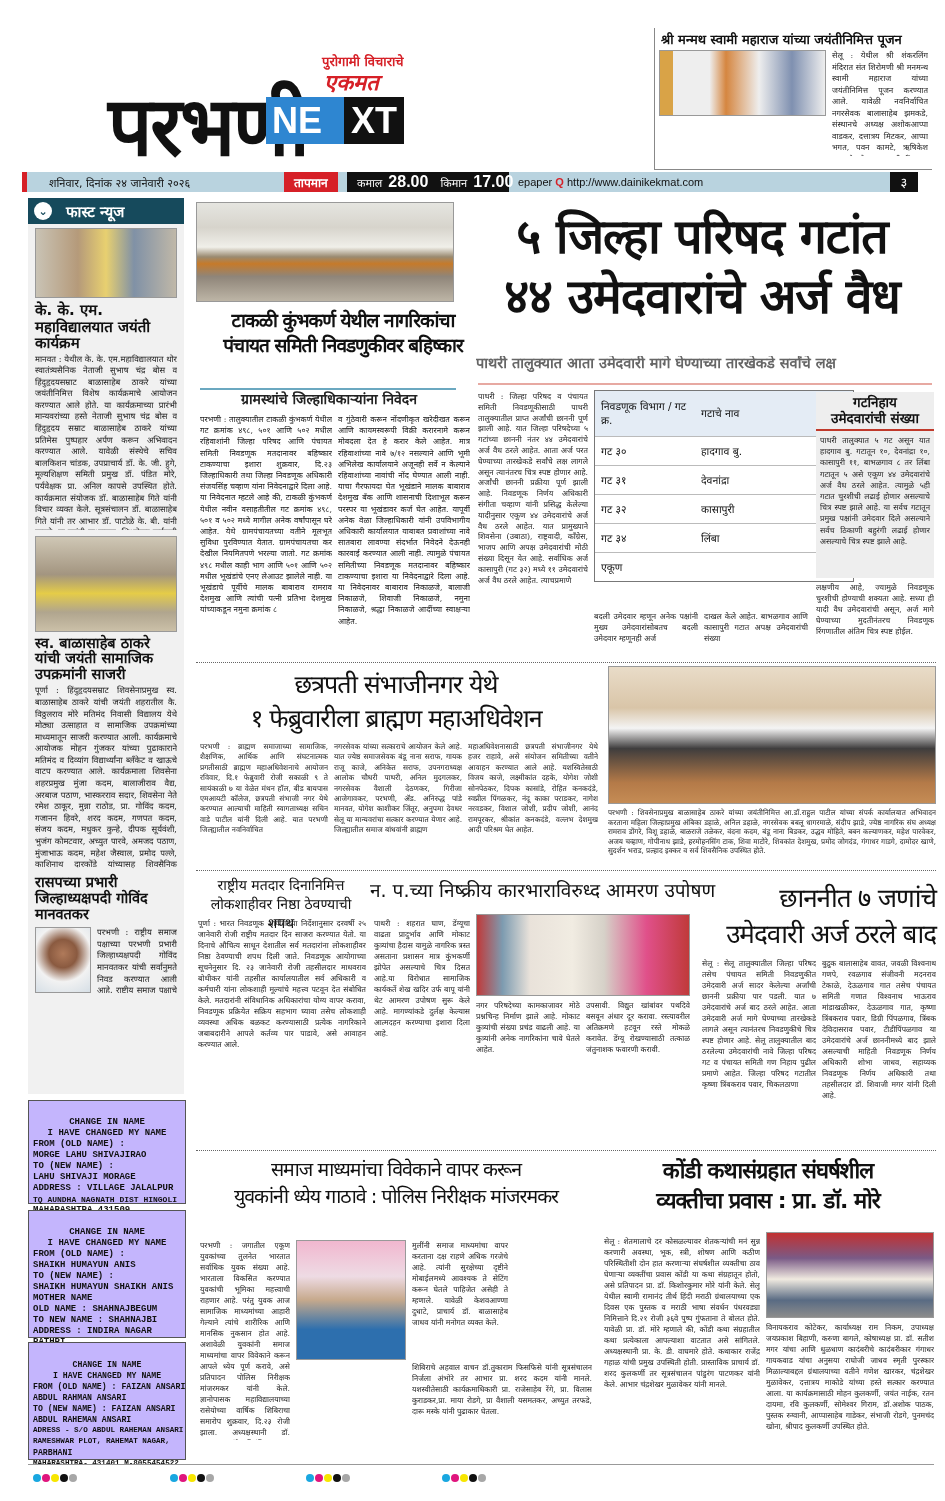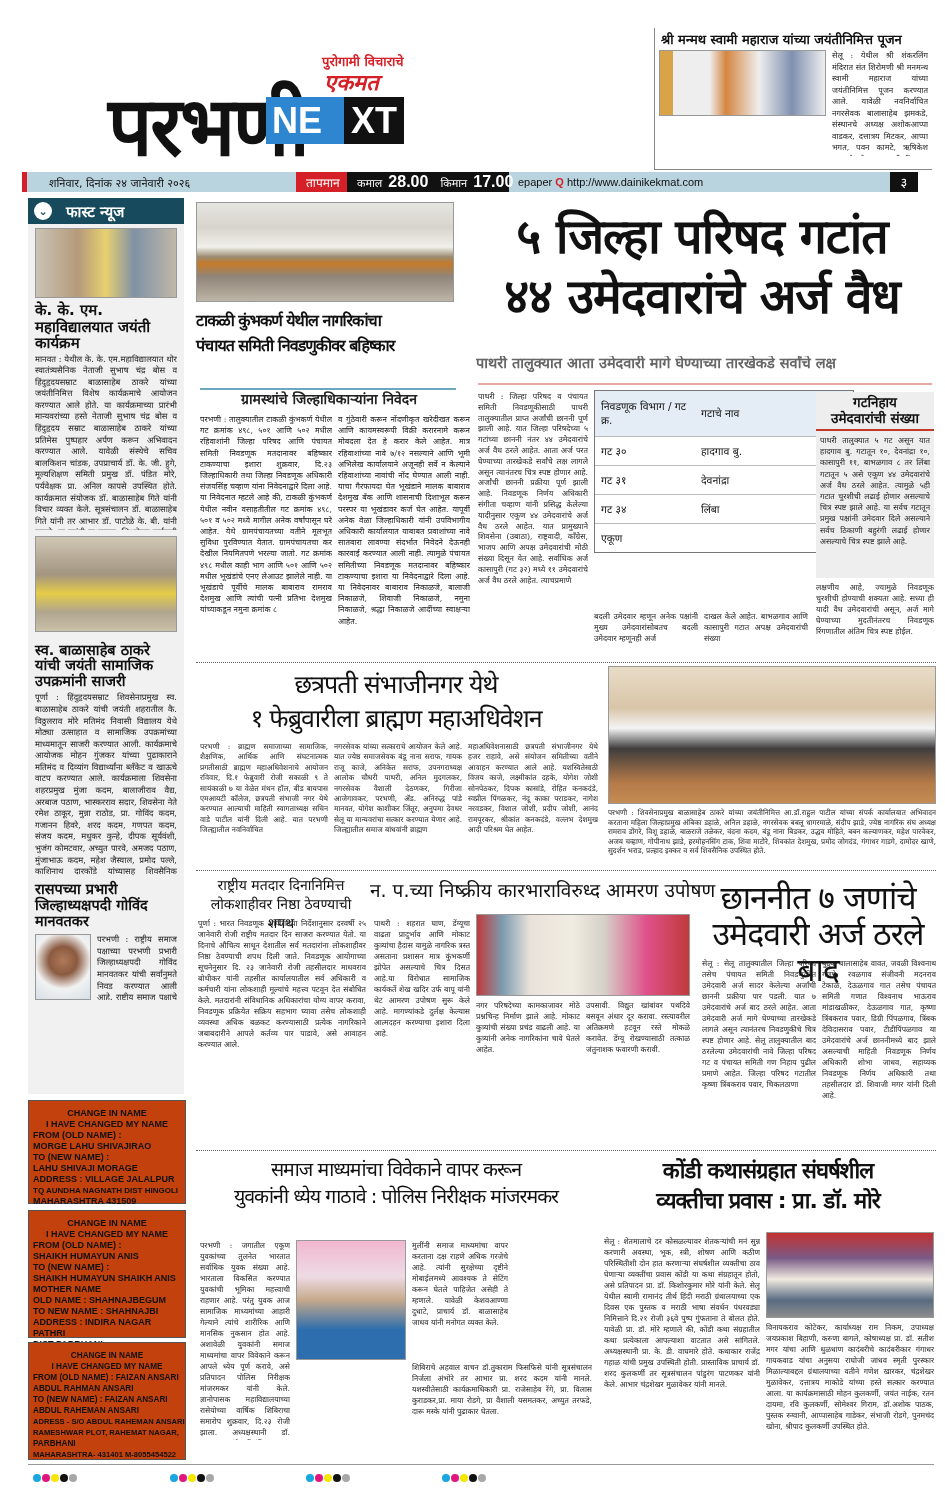--- a/index.html
+++ b/index.html
@@ -7,41 +7,41 @@
 .abs{position:absolute}
 .masthead-left{left:108px;top:88px;font-size:78px;font-weight:bold;letter-spacing:-2px;line-height:1;color:#111;font-family:"DejaVu Sans",sans-serif;transform:scaleY(1.05)}
 .tagline{left:322px;top:52px;color:#d62027;font-size:13px;font-weight:bold;font-family:"DejaVu Serif",serif}
 .brand{left:324px;top:66px;color:#d62027;font-size:22px;font-weight:bold;font-style:italic;font-family:"DejaVu Serif",serif}
 .next{left:266px;top:97px;width:138px;height:47px;display:flex}
 .next .b1{background:#2e86d1;color:#fff;font-size:36px;font-weight:bold;font-family:"Liberation Sans",sans-serif;display:flex;align-items:center;padding-left:6px;width:78px}
 .next .b2{background:#111;color:#fff;font-size:36px;font-weight:bold;font-family:"Liberation Sans",sans-serif;display:flex;align-items:center;justify-content:center;flex:1}
 .datebar{left:22px;top:172px;width:896px;height:20px;background:#b9d3df;display:flex;align-items:center;font-size:11px}
 .datebar .red{width:5px;height:20px;background:#d62027}
 .datebar .date{padding-left:22px;width:260px}
-.datebar .temp-lbl{position:absolute;left:274px;background:#d62027;color:#fff;font-weight:normal;height:20px;padding:0 10px;display:flex;align-items:center;font-size:12px}
+.datebar .temp-lbl{position:absolute;left:262px;background:#d62027;color:#fff;font-weight:bold;height:20px;padding:0 10px;display:flex;align-items:center;font-size:12px}
 .datebar .temp{position:absolute;left:325px;background:#111;color:#fff;height:20px;width:162px;display:flex;align-items:center;gap:6px;padding-left:10px}
 .datebar .temp b{font-family:"Liberation Sans",sans-serif;font-size:16px}
 .datebar .sun{width:10px;height:10px;border-radius:50%;background:#f5c400;display:inline-block}
 .datebar .epaper{position:absolute;left:496px;font-family:"Liberation Sans",sans-serif}
 .datebar .epaper .q{color:#d62027;font-weight:bold}
 .pageno{left:890px;top:172px;width:28px;height:20px;background:#111;color:#fff;font-size:13px;display:flex;align-items:center;justify-content:center}
 .topright{left:654px;top:28px;width:278px;height:142px;border-left:1px solid #888;border-bottom:1px solid #888}
 .topright h3{font-size:13px;font-weight:bold;padding:2px 6px;white-space:nowrap}
 .photo{background:linear-gradient(160deg,#c9b79b,#8a6f58 40%,#5b4a40 60%,#d7c8b0);border:1px solid #999}
 .body-txt{font-size:8.3px;line-height:11.6px;text-align:justify;color:#222;font-family:"DejaVu Serif",serif}
 .fastnews{left:28px;top:198px;width:156px;height:26px;background:#164a5c;color:#fff;display:flex;align-items:center;font-size:15px;font-weight:bold}
 .fastnews .ic{width:18px;height:18px;border-radius:50%;background:#fff;color:#164a5c;font-size:11px;display:flex;align-items:center;justify-content:center;margin:0 14px 0 6px}
 .leftcol{left:28px;top:224px;width:156px;background:#f1f1f1}
 .hl{font-weight:bold;color:#111;line-height:1.1}
 .hl-big{font-family:"DejaVu Sans",sans-serif;font-weight:bold;letter-spacing:-1px}
 .sep-dots{border-top:1px dotted #666}
 table.t{border-collapse:collapse;width:100%;font-size:10.5px;font-family:"DejaVu Sans",sans-serif}
 table.t td{padding:0 6px;height:29px;border-bottom:1px solid #bbb}
 table.t thead td{background:#e4ecf5;height:45px;vertical-align:middle}
-.notice{border:1px solid #555;background:#c2410c;font-family:Liberation Sans, sans-serif;font-weight:bold;font-size:9px;line-height:11px;padding:7px 4px;color:#111}
+.notice{border:1px solid #555;background:#c4b5fd;font-family:Liberation Mono, monospace;font-weight:bold;font-size:9px;line-height:11px;padding:16px 4px;color:#111}
 .notice .c{text-align:center}
 .dots{display:flex;gap:1px}
 .dots span{width:8px;height:8px;border-radius:50%;display:inline-block}
 </style>
 </head>
 <body>
 
 <div class="abs tagline">पुरोगामी विचाराचे</div>
 <div class="abs brand">एकमत</div>
 <div class="abs masthead-left">परभणी</div>
@@ -79,21 +79,21 @@
 
 <div class="abs fastnews">
   <span class="ic">⌄</span>
   <span>फास्ट न्यूज</span>
 </div>
 <div class="abs leftcol" style="height:870px;padding:4px 7px">
   <div class="photo" style="height:70px;background:linear-gradient(90deg,#c9c3b5,#b59a7a 30%,#e8d070 50%,#8091a6 70%,#c0b8a8)"></div>
   <div class="hl" style="font-size:15px;margin:4px 0 2px">के. के. एम. महाविद्यालयात जयंती कार्यक्रम</div>
   <div class="body-txt" style="height:176px;overflow:hidden">मानवत : येथील के. के. एम.महाविद्यालयात थोर स्वातंत्र्यसैनिक नेताजी सुभाष चंद्र बोस व हिंदुहृदयसम्राट बाळासाहेब ठाकरे यांच्या जयंतीनिमित्त विशेष कार्यक्रमाचे आयोजन करण्यात आले होते. या कार्यक्रमाच्या प्रारंभी मान्यवरांच्या हस्ते नेताजी सुभाष चंद्र बोस व हिंदुहृदय सम्राट बाळासाहेब ठाकरे यांच्या प्रतिमेस पुष्पहार अर्पण करून अभिवादन करण्यात आले. यावेळी संस्थेचे सचिव बालकिशन चांडक, उपप्राचार्य डॉ. के. जी. हुगे, मूल्यशिक्षण समिती प्रमुख डॉ. पंडित मोरे, पर्यवेक्षक प्रा. अनिल कापसे उपस्थित होते. कार्यक्रमात संयोजक डॉ. बाळासाहेब गिते यांनी विचार व्यक्त केले. सूत्रसंचालन डॉ. बाळासाहेब गिते यांनी तर आभार डॉ. पाटोळे के. बी. यांनी मानले. या प्रसंगी प्राध्यापक, शिक्षकेतर कर्मचारी मोठ्या संख्येने उपस्थित होते.</div>
   <div class="photo" style="height:96px;margin-top:6px;background:linear-gradient(180deg,#cfc7b5 0,#a39580 40%,#e5cc48 60%,#b0a58e 80%,#cbc0a8)"></div>
-  <div class="hl" style="font-size:14.5px;margin:11px 0 2px">स्व. बाळासाहेब ठाकरे यांची जयंती सामाजिक उपक्रमांनी साजरी</div>
+  <div class="hl" style="font-size:14.5px;margin:4px 0 2px">स्व. बाळासाहेब ठाकरे यांची जयंती सामाजिक उपक्रमांनी साजरी</div>
   <div class="body-txt" style="height:186px;overflow:hidden">पूर्णा : हिंदुहृदयसम्राट शिवसेनाप्रमुख स्व. बाळासाहेब ठाकरे यांची जयंती शहरातील कै. विठ्ठलराव मोरे मतिमंद निवासी विद्यालय येथे मोठ्या उत्साहात व सामाजिक उपक्रमांच्या माध्यमातून साजरी करण्यात आली. कार्यक्रमाचे आयोजक मोहन गुंजकर यांच्या पुढाकाराने मतिमंद व दिव्यांग विद्यार्थ्यांना ब्लँकेट व खाऊचे वाटप करण्यात आले. कार्यक्रमाला शिवसेना शहरप्रमुख मुंजा कदम, बालाजीराव वैद्य, अरबाज पठाण, भास्करराव सदार, शिवसेना नेते रमेश ठाकूर, मुन्ना राठोड, प्रा. गोविंद कदम, गजानन हिवरे, शरद कदम, गणपत कदम, संजय कदम, मधुकर कुन्हे, दीपक सूर्यवंशी, भुजंग कोमटवार, अच्युत पारवे, अमजद पठाण, मुंजाभाऊ कदम, महेश जैस्वाल, प्रमोद पल्ले, काशिनाथ दारकोंडे यांच्यासह शिवसैनिक उपस्थित होते.</div>
   <div class="hl" style="font-size:14.5px;margin:4px 0 4px">रासपच्या प्रभारी जिल्हाध्यक्षपदी गोविंद मानवतकर</div>
   <div style="display:flex;gap:6px">
     <div class="photo" style="width:56px;height:66px;flex:none;background:radial-gradient(circle at 50% 40%,#b07a5a 0,#8a5a40 30%,#f2f2f2 60%,#d6dfe6)"></div>
     <div class="body-txt" style="height:66px;overflow:hidden">परभणी : राष्ट्रीय समाज पक्षाच्या परभणी प्रभारी जिल्हाध्यक्षपदी गोविंद मानवतकर यांची सर्वानुमते निवड करण्यात आली आहे. राष्ट्रीय समाज पक्षाचे महादेव जानकर यांचे खंदे समर्थक असलेले अभ्यासू व्यक्ती मानवतकर यांच्या निवडीचे पत्र माजी मंत्री जानकर यांच्या आदेशानुसार प्रदेश अध्यक्ष काशीनाथ शेवते, प्रदेश महासचिव माऊली सलगर यांनी काढले असून मानवतकर यांची परभणी जिल्हा प्रभारी जिल्हाध्यक्ष म्हणून निवड करण्यात आल्याचे म्हटले आहे. या निवडी बद्दल त्यांचे सर्वस्तरातून अभिनंदन होत आहे.</div>
   </div>
   <div class="body-txt" style="height:76px;overflow:hidden;margin-top:2px">&nbsp;</div>
 </div>
 
 <div class="abs notice" style="left:28px;top:1100px;width:158px;height:104px">
@@ -127,21 +127,21 @@
   <div>ABDUL RAHMAN ANSARI</div>
   <div style="white-space:nowrap">TO (NEW NAME) : FAIZAN ANSARI</div>
   <div>ABDUL RAHEMAN ANSARI</div>
   <div style="white-space:nowrap;font-size:7.6px">ADRESS - S/O ABDUL RAHEMAN ANSARI</div>
   <div style="white-space:nowrap;font-size:7.6px">RAMESHWAR PLOT, RAHEMAT NAGAR,</div>
   <div>PARBHANI</div>
   <div style="white-space:nowrap;font-size:7.6px">MAHARASHTRA- 431401 M-8055454522</div>
 </div>
 
 <div class="abs photo" style="left:196px;top:202px;width:258px;height:100px;background:linear-gradient(180deg,#e5e5e0 0,#d7d4cc 25%,#f0efe9 45%,#9a8a70 55%,#c67a2a 62%,#8f8579 75%,#bdb5a6)"></div>
-<div class="abs hl hl-big" style="left:196px;top:308px;width:266px;font-size:16px;line-height:25px;text-align:left">
+<div class="abs hl hl-big" style="left:210px;top:308px;width:266px;font-size:19px;line-height:25px;text-align:center">
   <div>टाकळी कुंभकर्ण येथील नागरिकांचा</div>
   <div>पंचायत समिती निवडणुकीवर बहिष्कार</div>
 </div>
 <div class="abs" style="left:200px;top:388px;width:256px;height:2px;background:#6ba8c0"></div>
 <div class="abs hl" style="left:196px;top:392px;width:266px;text-align:center;font-size:14px;color:#222">ग्रामस्थांचे जिल्हाधिकाऱ्यांना निवेदन</div>
 <div class="abs body-txt" style="left:200px;top:414px;width:132px;height:232px;overflow:hidden;font-size:7.9px;line-height:11.2px">परभणी : तालुक्यातील टाकळी कुंभकर्ण येथील गट क्रमांक ४९८, ५०१ आणि ५०२ मधील रहिवाशांनी जिल्हा परिषद आणि पंचायत समिती निवडणूक मतदानावर बहिष्कार टाकण्याचा इशारा शुक्रवार, दि.२३ जिल्हाधिकारी तथा जिल्हा निवडणूक अधिकारी संजयसिंह चव्हाण यांना निवेदनाद्वारे दिला आहे. या निवेदनात म्हटले आहे की, टाकळी कुंभकर्ण येथील नवीन वसाहतीतील गट क्रमांक ४९८, ५०१ व ५०२ मध्ये मागील अनेक वर्षांपासून घरे आहेत. येथे ग्रामपंचायतच्या वतीने मूलभूत सुविधा पुरविण्यात येतात. ग्रामपंचायतचा कर देखील नियमितपणे भरल्या जातो. गट क्रमांक ४९८ मधील काही भाग आणि ५०१ आणि ५०२ मधील भूखंडांचे एनए लेआउट झालेले नाही. या भूखंडाचे पूर्वीचे मालक बाबाराव रामराव देशमुख आणि त्यांची पत्नी प्रतिभा देशमुख यांच्याकडून नमुना क्रमांक ८</div>
 <div class="abs body-txt" style="left:338px;top:414px;width:132px;height:232px;overflow:hidden;font-size:7.9px;line-height:11.2px">व गुंठेवारी करून नोंदणीकृत खरेदीखत करून आणि कायमस्वरूपी विक्री करारनामे करून मोबदला देत हे करार केले आहेत. मात्र रहिवाशांच्या नावे ७/१२ नसल्याने आणि भूमी अभिलेख कार्यालयाने अजूनही सर्वे न केल्याने रहिवाशांच्या नावांची नोंद घेण्यात आली नाही. याचा गैरफायदा घेत भूखंडाने मालक बाबाराव देशमुख बँक आणि शासनाची दिशाभूल करून परस्पर या भूखंडावर कर्ज घेत आहेत. यापूर्वी अनेक वेळा जिल्हाधिकारी यांनी उपविभागीय अधिकारी कार्यालयात याबाबत प्रवाशांच्या नावे सातबारा लावण्या संदर्भात निवेदने देऊनही कारवाई करण्यात आली नाही. त्यामुळे पंचायत समितीच्या निवडणूक मतदानावर बहिष्कार टाकण्याचा इशारा या निवेदनाद्वारे दिला आहे. या निवेदनावर बाबाराव निकाळजे, बालाजी निकाळजे, शिवाजी निकाळजे, नमुना निकाळजे, श्रद्धा निकाळजे आदींच्या स्वाक्षऱ्या आहेत.</div>
 
 <div class="abs hl hl-big" style="left:472px;top:206px;width:460px;text-align:center;font-size:48px;line-height:60px">
   <div>५ जिल्हा परिषद गटांत</div>
@@ -165,20 +165,25 @@
           <td>गट ३०</td>
           <td>हादगाव बु.</td>
           <td>१०</td>
         </tr>
       <tr>
           <td>गट ३१</td>
           <td>देवनांद्रा</td>
           <td>१०</td>
         </tr>
       <tr>
+          <td>गट ३२</td>
+          <td>कासापुरी</td>
+          <td>११</td>
+        </tr>
+      <tr>
           <td>गट ३४</td>
           <td>लिंबा</td>
           <td>०५</td>
         </tr>
       <tr>
           <td style="border:none">एकूण</td>
           <td style="border:none"></td>
           <td style="border:none">४४</td>
         </tr>
     </tbody>
@@ -216,21 +221,21 @@
   <div>लोकशाहीवर निष्ठा ठेवण्याची शपथ</div>
 </div>
 <div class="abs body-txt" style="left:198px;top:918px;width:168px;height:230px;overflow:hidden;font-size:7.7px;line-height:11px">पूर्णा : भारत निवडणूक आयोगाच्या निर्देशानुसार दरवर्षी २५ जानेवारी रोजी राष्ट्रीय मतदार दिन साजरा करण्यात येतो. या दिनाचे औचित्य साधून देशातील सर्व मतदारांना लोकशाहीवर निष्ठा ठेवण्याची शपथ दिली जाते. निवडणूक आयोगाच्या सूचनेनुसार दि. २३ जानेवारी रोजी तहसीलदार माधवराव बोथीकर यांनी तहसील कार्यालयातील सर्व अधिकारी व कर्मचारी यांना लोकशाही मूल्यांचे महत्त्व पटवून देत संबोधित केले. मतदारांनी संविधानिक अधिकारांचा योग्य वापर करावा, निवडणूक प्रक्रियेत सक्रिय सहभाग घ्यावा तसेच लोकशाही व्यवस्था अधिक बळकट करण्यासाठी प्रत्येक नागरिकाने जबाबदारीने आपले कर्तव्य पार पाडावे, असे आवाहन करण्यात आले.</div>
 
 <div class="abs hl" style="left:370px;top:880px;width:320px;font-size:19px;font-weight:normal;white-space:nowrap">न. प.च्या निष्क्रीय कारभाराविरुध्द आमरण उपोषण</div>
 <div class="abs body-txt" style="left:374px;top:918px;width:96px;height:232px;overflow:hidden;font-size:7.6px;line-height:11px">पाथरी : शहरात घाण, डेंग्यूचा वाढता प्रादुर्भाव आणि मोकाट कुत्र्यांचा हैदास यामुळे नागरिक त्रस्त असताना प्रशासन मात्र कुंभकर्णी झोपेत असल्याचे चित्र दिसत आहे.या विरोधात सामाजिक कार्यकर्ते शेख खदिर उर्फ बापू यांनी थेट आमरण उपोषण सुरू केले आहे. मागण्यांकडे दुर्लक्ष केल्यास आत्मदहन करण्याचा इशारा दिला आहे.</div>
 <div class="abs photo" style="left:476px;top:914px;width:214px;height:82px;background:linear-gradient(90deg,#c03a3a 0,#7d9bb0 12%,#e9e2da 25%,#f1ece2 45%,#d6d1c8 60%,#e0508a 80%,#c03a3a)"></div>
 <div class="abs body-txt" style="left:476px;top:1000px;width:104px;height:150px;overflow:hidden;font-size:7.6px;line-height:11px">नगर परिषदेच्या कामकाजावर मोठे प्रश्नचिन्ह निर्माण झाले आहे. मोकाट कुत्र्यांची संख्या प्रचंड वाढली आहे. या कुत्र्यांनी अनेक नागरिकांना चावे घेतले आहेत.</div>
 <div class="abs body-txt" style="left:586px;top:1000px;width:104px;height:150px;overflow:hidden;font-size:7.6px;line-height:11px">उपसावी. विद्युत खांबांवर पथदिवे बसवून अंधार दूर करावा. रस्त्यावरील अतिक्रमणे हटवून रस्ते मोकळे करावेत. डेंग्यू रोखण्यासाठी तत्काळ जंतुनाशक फवारणी करावी.</div>
 
-<div class="abs hl hl-big" style="left:700px;top:880px;width:236px;text-align:center;font-size:32px;line-height:36px;font-weight:normal">
+<div class="abs hl hl-big" style="left:700px;top:880px;width:236px;text-align:right;font-size:26px;line-height:36px;font-weight:normal">
   <div>छाननीत ७ जणांचे</div>
   <div>उमेदवारी अर्ज ठरले बाद</div>
 </div>
 <div class="abs body-txt" style="left:702px;top:958px;width:114px;height:186px;overflow:hidden;font-size:7.6px;line-height:11px">सेलू : सेलू तालुक्यातील जिल्हा परिषद तसेच पंचायत समिती निवडणुकीत उमेदवारी अर्ज सादर केलेल्या अर्जांची छाननी प्रक्रीया पार पडली. यात ७ उमेदवारांचे अर्ज बाद ठरले आहेत. आता उमेदवारी अर्ज मागे घेण्याच्या तारखेकडे लागले असून त्यानंतरच निवडणुकीचे चित्र स्पष्ट होणार आहे. सेलू तालुक्यातील बाद ठरलेल्या उमेदवारांची नावे जिल्हा परिषद गट व पंचायत समिती गण निहाय पुढील प्रमाणे आहेत. जिल्हा परिषद गटातील कृष्णा त्रिंबकराव पवार, चिकलठाणा</div>
 <div class="abs body-txt" style="left:822px;top:958px;width:114px;height:186px;overflow:hidden;font-size:7.6px;line-height:11px">बुद्रुक बालासाहेब वावत, जवळी विश्वनाथ गणपे, रवळगाव संजीवनी मदनराव टेकाळे, देऊळगाव गात तसेच पंचायत समिती गणात विश्वनाथ भाऊराव मांडाखळीकर, देऊळगाव गात, कृष्णा त्रिंबकराव पवार, डिग्री पिंपळगाव, त्रिंबक देविदासराव पवार, टीडीपिंपळगाव या उमेदवारांचे अर्ज छाननीमध्ये बाद झाले असल्याची माहिती निवडणूक निर्णय अधिकारी शोभा जाधव, सहाय्यक निवडणूक निर्णय अधिकारी तथा तहसीलदार डॉ. शिवाजी मगर यांनी दिली आहे.</div>
 
 <div class="abs sep-dots" style="left:196px;top:1150px;width:740px"></div>
 
 <div class="abs hl hl-big" style="left:196px;top:1156px;width:400px;text-align:center;font-size:19.5px;line-height:27px;font-weight:normal">
   <div>समाज माध्यमांचा विवेकाने वापर करून</div>

